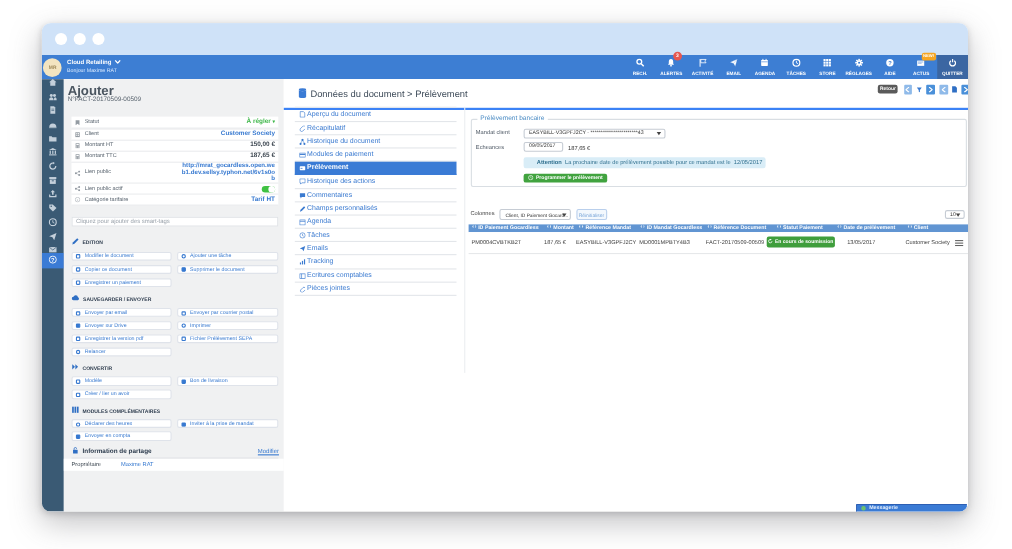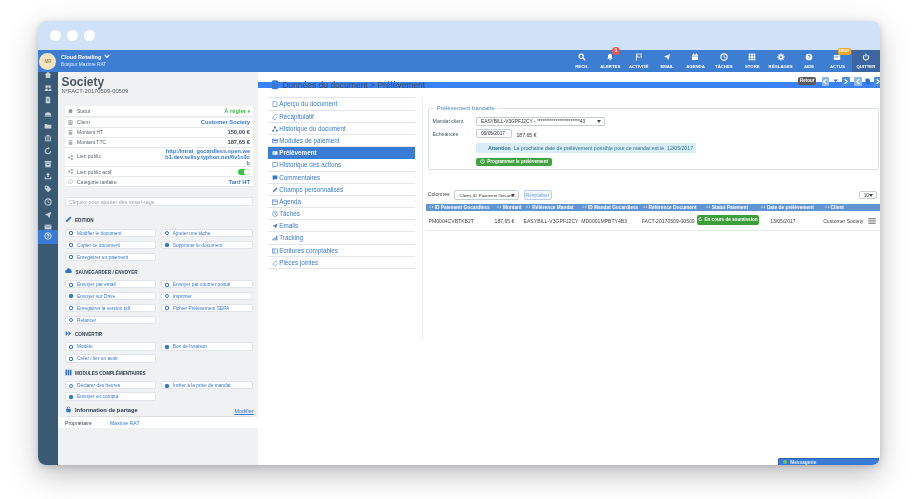--- a/index.html
+++ b/index.html
@@ -41,21 +41,21 @@
 .smarttags { position:absolute; left:7px; top:125px; width:188px; height:9.3px; background:#fff; border:1px solid #e0e3e7; font-size:5.4px; color:#9aa2ab; line-height:8px; padding-left:3px; }
 .sechdr { position:absolute; left:7px; font-size:4.6px; font-weight:bold; color:#2c3b4d; white-space:nowrap; }
 .sechdr svg { vertical-align:-1px; margin-right:3px; }
 .btn { position:absolute; height:8.6px; background:#fff; border:1px solid #dfe3ea; border-radius:2px; font-size:4.8px; color:#3779d0; line-height:7.4px; padding-left:11px; white-space:nowrap; overflow:hidden; }
 .btn i { position:absolute; left:3px; top:1.8px; width:4px; height:4px; border:1px solid #3779d0; border-radius:1px; }
 .btn i.rnd { border-radius:50%; }
 .btn i.fill { background:#3779d0; }
 .lpfoot-hr { position:absolute; left:7px; top:343.6px; width:188px; border-top:1px solid #dddfe3; }
 .prow { position:absolute; left:0; top:345.4px; width:199.6px; height:10.3px; background:#fff; }
 
-.chdr { position:absolute; left:0; top:0; width:622.4px; height:16px; border-bottom:6px solid #3b82f6; background:#fff; }
+.chdr { position:absolute; left:0; top:0; width:622.4px; height:28px; border-bottom:2px solid #3b82f6; background:#fff; }
 .ctitle { position:absolute; left:24.6px; top:8px; font-size:8.5px; color:#3e4b59; white-space:nowrap; }
 .tbtn { position:absolute; width:7.6px; height:9.2px; top:4.8px; border-radius:1px; }
 .tbtn svg { display:block; margin:2.1px auto 0; }
 
 .menu { position:absolute; left:10.6px; top:25.4px; width:146.6px; border-top:1px solid #e3e6ea; }
 .mitem { position:relative; height:12.2px; border-bottom:1px solid #e3e6ea; font-size:6.3px; color:#3a7ad0; line-height:12.3px; padding-left:11px; white-space:nowrap; }
 .mitem svg { position:absolute; left:4px; top:3px; }
 .mitem.sel { background:#3a7bd5; color:#fff; font-weight:bold; border-color:#3a7bd5; }
 
 .fieldset { position:absolute; left:170px; top:35.6px; width:451.6px; height:62.4px; border:1px solid #d9dee3; border-radius:2px; }
@@ -293,21 +293,21 @@
         </div>
       <div class="sbsel"></div>
       <div class="sbic" style="top:160px">
           <svg width="8" height="8" viewBox="0 0 10 10">
             <circle cx="5" cy="5" r="4" fill="none" stroke="#ffffff" stroke-width="1"></circle>
             <text x="5" y="7.4" font-size="6.5" font-weight="bold" fill="#ffffff" text-anchor="middle" font-family="Liberation Sans">?</text>
           </svg>
         </div>
     </div>
     <div class="leftpanel" id="leftpanel">
-      <div class="lp-title">Society</div>
+      <div class="lp-title">Ajouter</div>
       <div class="lp-num">N°FACT-20170509-00509</div>
       <div class="lrow" style="top:33.9px;height:11.6px">
           <svg class="lic" viewBox="0 0 10 10">
             <path d="M1.5 0.5 L8.5 0.5 L8.5 9.5 L5 6.8 L1.5 9.5 Z" fill="#707a84"></path>
           </svg>
           <span class="ll">Statut</span>
           <span class="lv green">À régler <span style="font-size:4.5px">▾</span></span>
         </div>
       <div class="lrow" style="top:45.5px;height:10.1px">
           <svg class="lic" viewBox="0 0 10 10">

